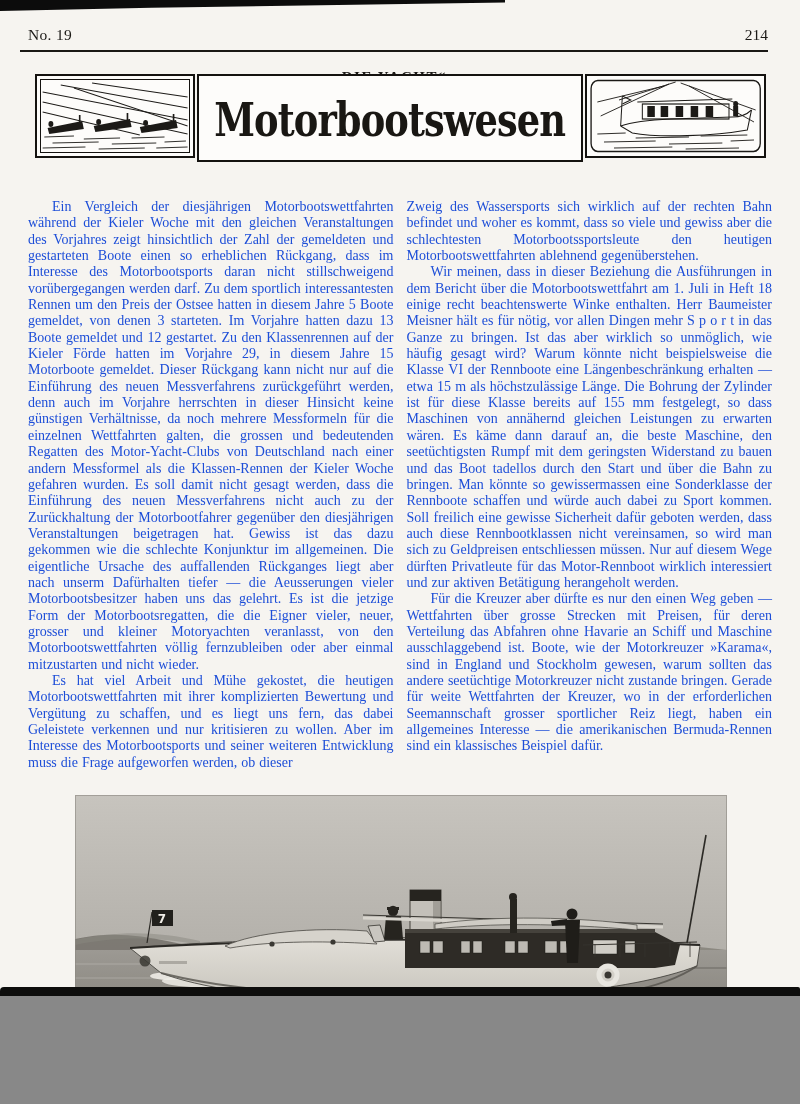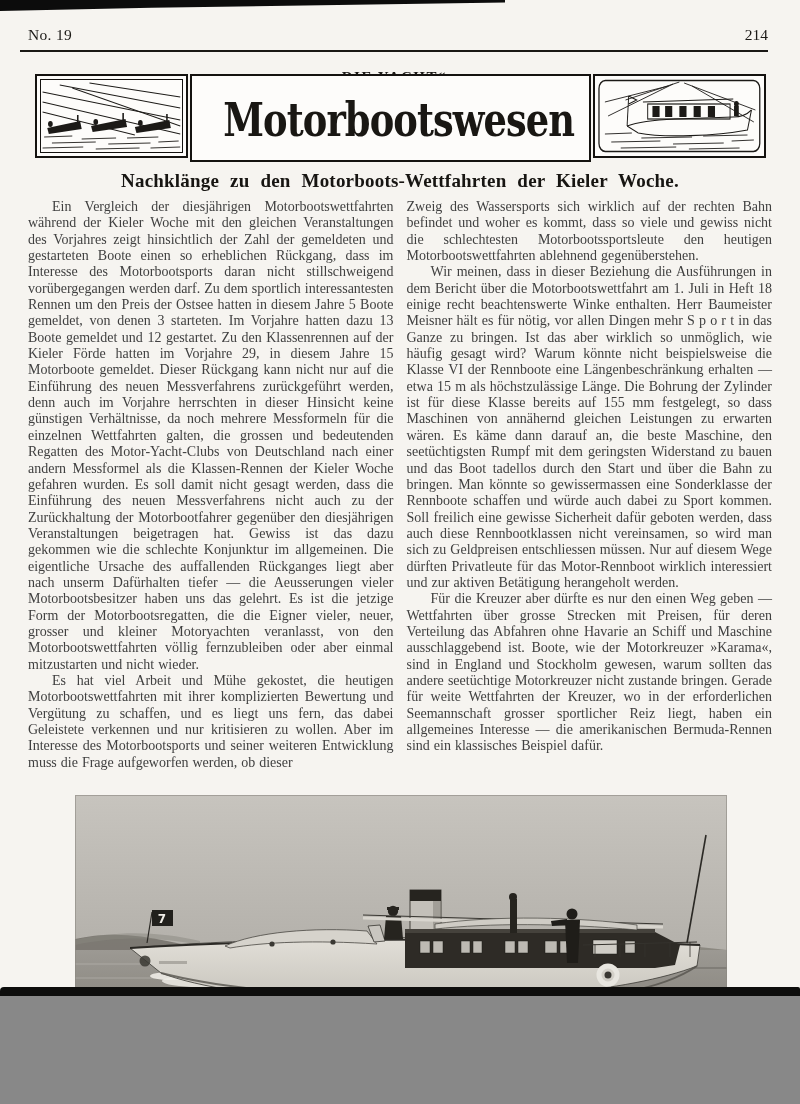--- a/index.html
+++ b/index.html
@@ -21,39 +21,39 @@
     border-radius:4px 2px 0 0;
   }
   
   .header-row{position:absolute;top:26px;left:28px;right:30px;height:20px;font-size:15.5px;}
   .issue{position:absolute;left:0;top:0;letter-spacing:.3px;}
   .journal{position:absolute;left:50%;top:0;transform:translateX(-58%);letter-spacing:1.5px;font-weight:bold;font-size:15px;margin-top:43px;}
   .pageno{position:absolute;right:2px;top:0;}
   .header-rule{position:absolute;top:50px;left:20px;right:32px;border-top:2px solid #1a1815;}
   
   .banner{position:absolute;top:74px;left:35px;width:731px;height:88px;display:flex;gap:2px;}
-  .bbox{border:2px solid #14120f;background:#fdfcfa;box-sizing:border-box;padding-left:16px;}
+  .bbox{border:2px solid #14120f;background:#fdfcfa;box-sizing:border-box;}
   .bbox-left{width:192px;height:84px;padding:3px;}
   .bbox-left .inner{border:1px solid #14120f;width:100%;height:100%;box-sizing:border-box;}
   .bbox-center{flex:1;height:88px;display:flex;align-items:center;justify-content:center;}
   .bbox-right{width:218px;height:84px;padding:2px;}
   .banner-title{
     font-family:"DejaVu Serif", serif;font-weight:bold;font-size:40px;letter-spacing:-1px;
     transform:scale(.92,1.18);white-space:nowrap;color:#191713;
   }
   .bbox svg{display:block;width:100%;height:100%;}
   
   .headline{
     position:absolute;top:170px;left:0;width:100%;text-align:center;
     font-size:19px;font-weight:bold;letter-spacing:.2px;word-spacing:6px;color:#171512;
   }
   
   .columns{
     position:absolute;top:199px;left:28px;width:744px;display:flex;gap:13px;
-    font-size:14px;line-height:16.35px;text-align:justify;color:#404040;
+    font-size:14px;line-height:16.35px;text-align:justify;color:#1d4ed8;
   }
   .col{flex:1;}
   .col p{margin:0;word-spacing:.5px;}
   .col p.indent{text-indent:24px;}
   
   .photo{position:absolute;top:795px;left:75px;width:652px;height:262px;}
   .photo svg{display:block;width:100%;height:100%;}
   .caption{
     position:absolute;top:1064px;left:0;width:100%;text-align:center;
     font-size:12.5px;font-weight:bold;word-spacing:3px;color:#c2410c;
@@ -157,29 +157,28 @@
           <path d="M18,64 L80,63"></path>
             <path d="M96,66 L160,65"></path>
             <path d="M170,63 L198,62"></path>
           <path d="M30,70 L100,69"></path>
             <path d="M116,71 L180,70"></path>
         </g>
       </svg>
     </div>
   </div>
 
-  <div class="headline">Nachklänge zu den Motorboots-Wettfahrten der Kieler Woche.</div>
 
   <div class="columns">
     <div class="col">
       <p class="indent">Ein Vergleich der diesjährigen Motorbootswettfahrten während der Kieler Woche mit den gleichen Veranstaltungen des Vorjahres zeigt hinsichtlich der Zahl der gemeldeten und gestarteten Boote einen so erheblichen Rückgang, dass im Interesse des Motorbootsports daran nicht stillschweigend vorübergegangen werden darf. Zu dem sportlich interessantesten Rennen um den Preis der Ostsee hatten in diesem Jahre 5 Boote gemeldet, von denen 3 starteten. Im Vorjahre hatten dazu 13 Boote gemeldet und 12 gestartet. Zu den Klassenrennen auf der Kieler Förde hatten im Vorjahre 29, in diesem Jahre 15 Motorboote gemeldet. Dieser Rückgang kann nicht nur auf die Einführung des neuen Messverfahrens zurückgeführt werden, denn auch im Vorjahre herrschten in dieser Hinsicht keine günstigen Verhältnisse, da noch mehrere Messformeln für die einzelnen Wettfahrten galten, die grossen und bedeutenden Regatten des Motor-Yacht-Clubs von Deutschland nach einer andern Messformel als die Klassen-Rennen der Kieler Woche gefahren wurden. Es soll damit nicht gesagt werden, dass die Einführung des neuen Messverfahrens nicht auch zu der Zurückhaltung der Motorbootfahrer gegenüber den diesjährigen Veranstaltungen beigetragen hat. Gewiss ist das dazu gekommen wie die schlechte Konjunktur im allgemeinen. Die eigentliche Ursache des auffallenden Rückganges liegt aber nach unserm Dafürhalten tiefer — die Aeusserungen vieler Motorbootsbesitzer haben uns das gelehrt. Es ist die jetzige Form der Motorbootsregatten, die die Eigner vieler, neuer, grosser und kleiner Motoryachten veranlasst, von den Motorbootswettfahrten völlig fernzubleiben oder aber einmal mitzustarten und nicht wieder.</p>
       <p class="indent">Es hat viel Arbeit und Mühe gekostet, die heutigen Motorbootswettfahrten mit ihrer komplizierten Bewertung und Vergütung zu schaffen, und es liegt uns fern, das dabei Geleistete verkennen und nur kritisieren zu wollen. Aber im Interesse des Motorbootsports und seiner weiteren Entwicklung muss die Frage aufgeworfen werden, ob dieser</p>
     </div>
     <div class="col">
-      <p>Zweig des Wassersports sich wirklich auf der rechten Bahn befindet und woher es kommt, dass so viele und gewiss nicht die schlechtesten Motorbootssportsleute den heutigen Motorbootswettfahrten ablehnend gegenüberstehen.</p>
+      <p>Zweig des Wassersports sich wirklich auf der rechten Bahn befindet und woher es kommt, dass so viele und gewiss aber die schlechtesten Motorbootssportsleute den heutigen Motorbootswettfahrten ablehnend gegenüberstehen.</p>
       <p class="indent">Wir meinen, dass in dieser Beziehung die Ausführungen in dem Bericht über die Motorbootswettfahrt am 1. Juli in Heft 18 einige recht beachtenswerte Winke enthalten. Herr Baumeister Meisner hält es für nötig, vor allen Dingen mehr S p o r t in das Ganze zu bringen. Ist das aber wirklich so unmöglich, wie häufig gesagt wird? Warum könnte nicht beispielsweise die Klasse VI der Rennboote eine Längenbeschränkung erhalten — etwa 15 m als höchstzulässige Länge. Die Bohrung der Zylinder ist für diese Klasse bereits auf 155 mm festgelegt, so dass Maschinen von annähernd gleichen Leistungen zu erwarten wären. Es käme dann darauf an, die beste Maschine, den seetüchtigsten Rumpf mit dem geringsten Widerstand zu bauen und das Boot tadellos durch den Start und über die Bahn zu bringen. Man könnte so gewissermassen eine Sonderklasse der Rennboote schaffen und würde auch dabei zu Sport kommen. Soll freilich eine gewisse Sicherheit dafür geboten werden, dass auch diese Rennbootklassen nicht vereinsamen, so wird man sich zu Geldpreisen entschliessen müssen. Nur auf diesem Wege dürften Privatleute für das Motor-Rennboot wirklich interessiert und zur aktiven Betätigung herangeholt werden.</p>
       <p class="indent">Für die Kreuzer aber dürfte es nur den einen Weg geben — Wettfahrten über grosse Strecken mit Preisen, für deren Verteilung das Abfahren ohne Havarie an Schiff und Maschine ausschlaggebend ist. Boote, wie der Motorkreuzer »Karama«, sind in England und Stockholm gewesen, warum sollten das andere seetüchtige Motorkreuzer nicht zustande bringen. Gerade für weite Wettfahrten der Kreuzer, wo in der erforderlichen Seemannschaft grosser sportlicher Reiz liegt, haben ein allgemeines Interesse — die amerikanischen Bermuda-Rennen sind ein klassisches Beispiel dafür.</p>
     </div>
   </div>
 
   <div class="photo">
     <svg viewBox="0 0 652 262" preserveAspectRatio="none">
       <defs>
         <linearGradient id="skyG" x1="0" y1="0" x2="0" y2="1">
           <stop offset="0" stop-color="#c7c4be"></stop>

